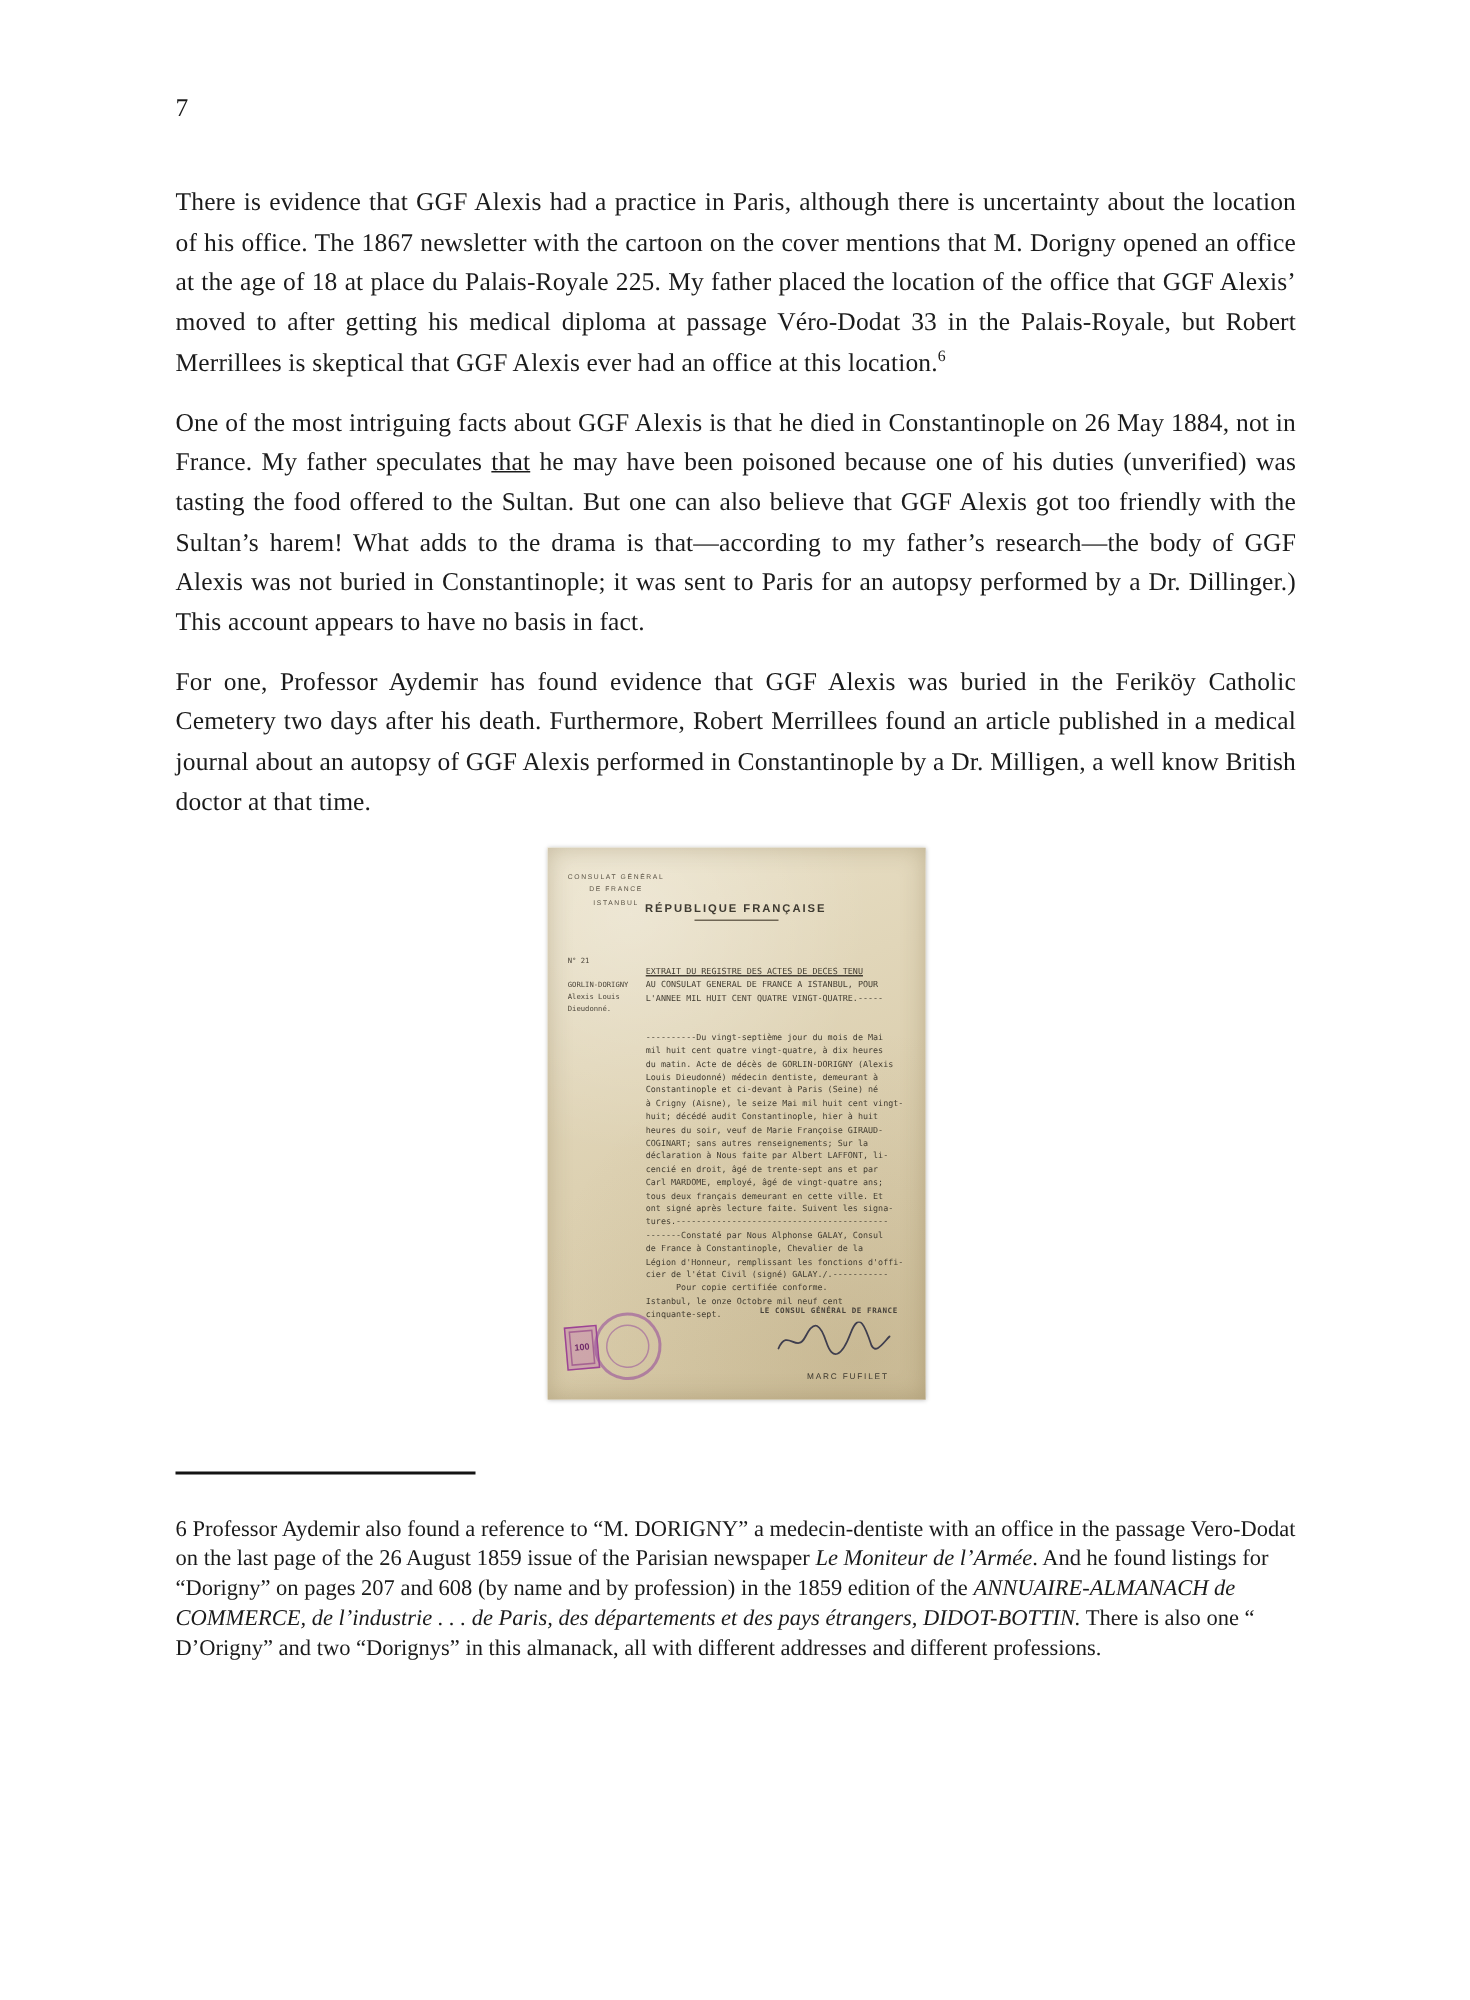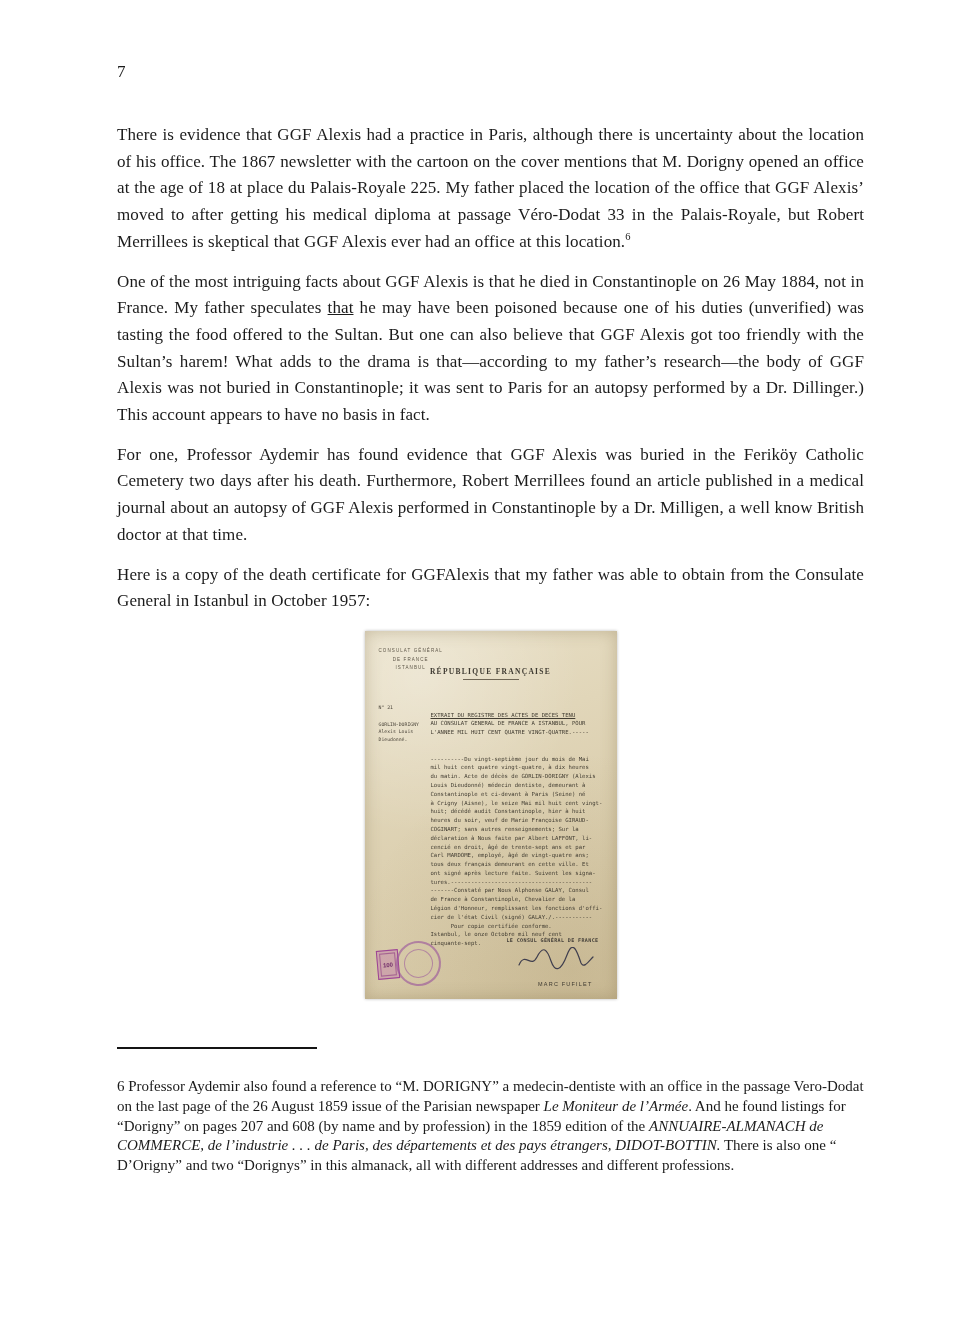--- a/index.html
+++ b/index.html
@@ -28,21 +28,21 @@
       linear-gradient(158deg, #e9e0c7 0%, #ddd1b2 50%, #d5c7a3 100%);
     box-shadow: inset 0 0 16px rgba(110,90,50,0.30), 0 0 3px rgba(0,0,0,0.28);
   }
   .cert-corner {
     position:absolute; top:16px; left:14px; text-align:center;
     font-family:"Liberation Sans", sans-serif; font-size:4.5px;
     letter-spacing:1.1px; line-height:1.9; color:#5c5547;
   }
   .cert-title {
     text-align:center; margin-top:26px;
-    font-family:Liberation Serif, serif; font-weight:bold;
+    font-family:Liberation Sans, sans-serif; font-weight:bold;
     font-size:7.5px; letter-spacing:1.3px; color:#3e3a31;
   }
   .cert-title-rule { width:56px; height:1px; background:#6f6655; margin:3px auto 0; }
   .cert-columns { display:flex; margin-top:13px; }
   .cert-margin {
     width:54px; flex:none; padding-left:2px;
     font-family:"DejaVu Sans Mono", monospace; font-size:4.8px;
     line-height:1.6; color:#4b453a;
   }
   .cert-margin .m-no { margin-top:11px; margin-bottom:9px; }
@@ -96,21 +96,20 @@
 <div class="page">
 
   <div class="page-number">7</div>
 
   <p class="body-para"><span>There is evidence that GGF Alexis had a practice in Paris, although there is uncertainty about the location of his office. The 1867 newsletter with the cartoon on the cover mentions that M. Dorigny opened an office at the age of 18 at place du Palais-Royale 225. My father placed the location of the office that GGF Alexis’ moved to after getting his medical diploma at passage Véro-Dodat 33 in the Palais-Royale, but Robert Merrillees is skeptical that GGF Alexis ever had an office at this location.</span><sup class="fn-ref">6</sup></p>
 
   <p class="body-para"><span>One of the most intriguing facts about GGF Alexis is that he died in Constantinople on 26 May 1884, not in France. My father speculates </span><span class="u">that</span><span> he may have been poisoned because one of his duties (unverified) was tasting the food offered to the Sultan. But one can also believe that GGF Alexis got too friendly with the Sultan’s harem! What adds to the drama is that—according to my father’s research—the body of GGF Alexis was not buried in Constantinople; it was sent to Paris for an autopsy performed by a Dr. Dillinger.) This account appears to have no basis in fact.</span></p>
 
   <p class="body-para">For one, Professor Aydemir has found evidence that GGF Alexis was buried in the Feriköy Catholic Cemetery two days after his death. Furthermore, Robert Merrillees found an article published in a medical journal about an autopsy of GGF Alexis performed in Constantinople by a Dr. Milligen, a well know British doctor at that time.</p>
 
-  <p class="body-para">Here is a copy of the death certificate for GGFAlexis that my father was able to obtain from the Consulate General in Istanbul in October 1957:</p>
 
   <div class="certificate-wrap">
     <div class="certificate">
 
       <div class="cert-corner">
           <div>CONSULAT GÉNÉRAL</div>
           <div>DE FRANCE</div>
           <div>ISTANBUL</div>
         </div>
 

